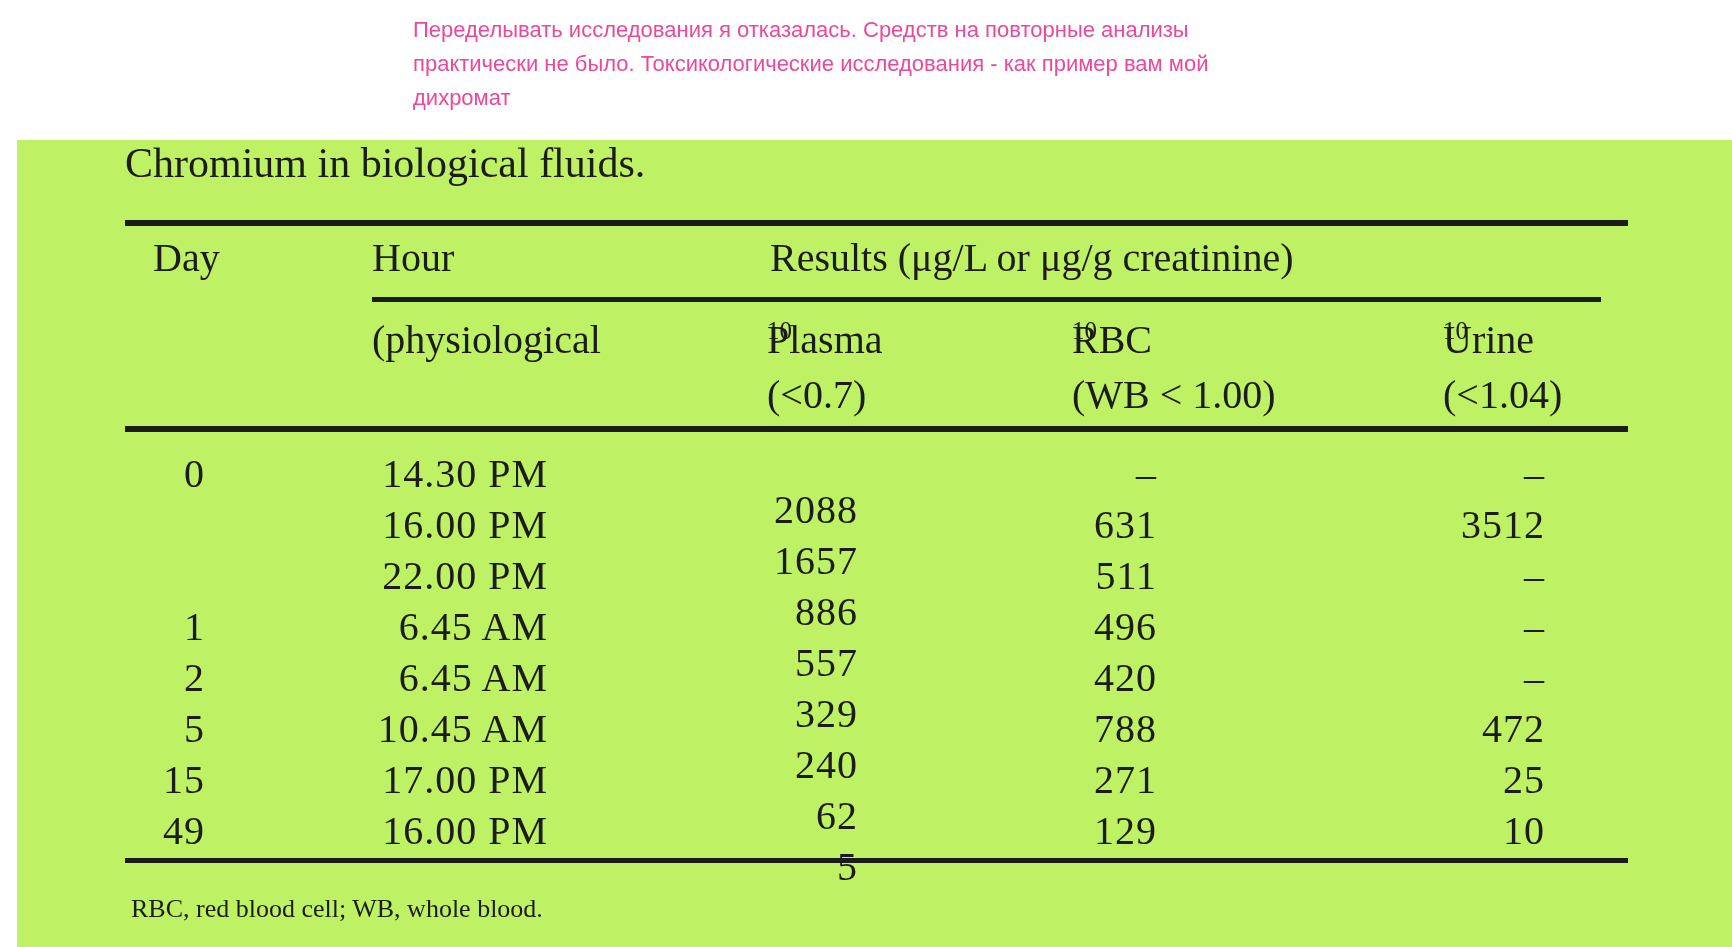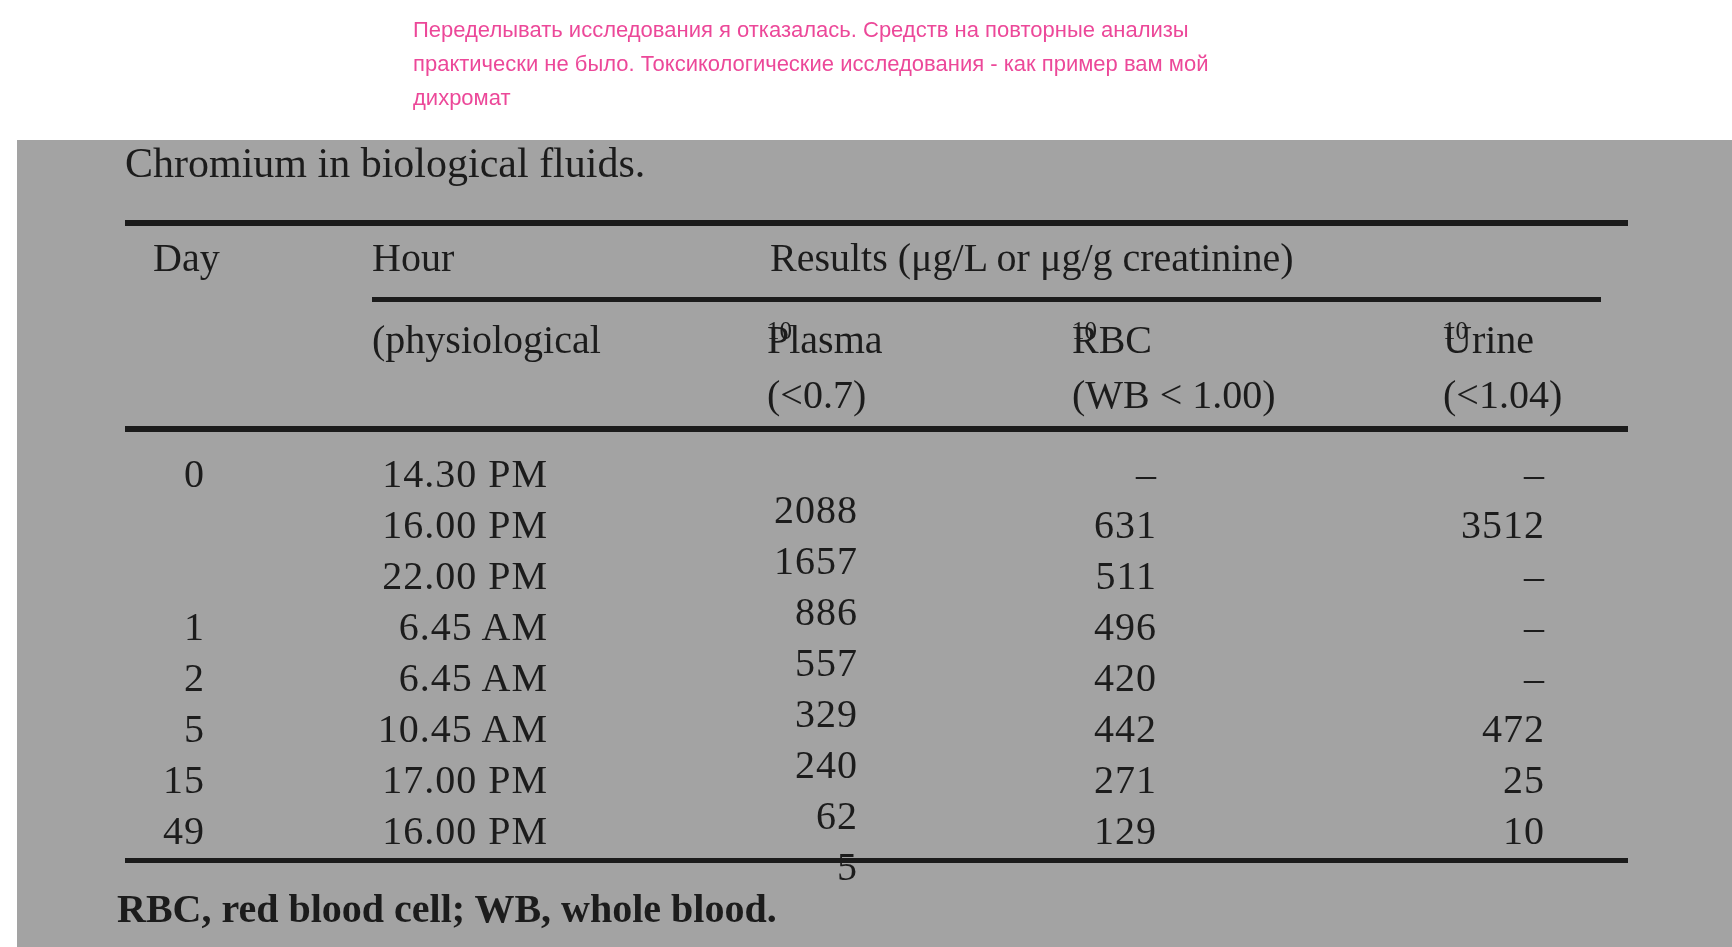--- a/index.html
+++ b/index.html
@@ -12,21 +12,21 @@
   .note{
     position:absolute;left:413px;top:13px;width:830px;
     font-family:"Liberation Sans",sans-serif;
     font-size:22px;line-height:34px;color:#ec4899;
   }
   .note .line{white-space:nowrap;}
 
   
   .scan{
     position:absolute;left:17px;top:140px;width:1715px;height:807px;
-    background:#a3a3a3;color:#1c1c1c;
+    background:#bef264;color:#1c1c1c;
   }
   .scan *{position:absolute;}
 
   .title{left:108px;top:0px;font-size:42px;line-height:46px;white-space:nowrap;}
 
   .rule{background:#1b1b1b;}
   .rule-top{left:108px;top:80px;width:1503px;height:6px;}
   .rule-results{left:355px;top:157px;width:1229px;height:5px;}
   .rule-mid{left:108px;top:286px;width:1503px;height:6px;}
   .rule-bottom{left:108px;top:718px;width:1503px;height:5px;}
@@ -45,21 +45,21 @@
   .sup{position:relative;top:-14px;font-size:25px;letter-spacing:0;}
 
   .row{left:0;width:1715px;height:51px;font-size:40px;line-height:51px;letter-spacing:1px;}
   .cell{top:0;height:51px;text-align:right;white-space:nowrap;}
   .c-day{left:96px;width:92px;}
   .c-hour{left:200px;width:331px;}
   .c-plasma{left:601px;width:240px;margin-top:36px;}
   .c-rbc{left:900px;width:240px;}
   .c-urine{left:1288px;width:240px;}
 
-  .footnote{left:100px;top:745px;font-size:40px;line-height:48px;white-space:nowrap;font-weight:bold;}
+  .footnote{left:114px;top:745px;font-size:26px;line-height:48px;white-space:nowrap;}
 </style>
 </head>
 <body>
 
 <div class="note">
   <div class="line">Переделывать исследования я отказалась. Средств на повторные анализы</div>
   <div class="line">практически не было. Токсикологические исследования - как пример вам мой</div>
   <div class="line">дихромат</div>
 </div>
 
@@ -133,21 +133,21 @@
     <div class="cell c-hour">6.45 AM</div>
     <div class="cell c-plasma">329</div>
     <div class="cell c-rbc">420</div>
     <div class="cell c-urine">–</div>
   </div>
 
   <div class="row" style="top:563px">
     <div class="cell c-day">5</div>
     <div class="cell c-hour">10.45 AM</div>
     <div class="cell c-plasma">240</div>
-    <div class="cell c-rbc">442</div>
+    <div class="cell c-rbc">788</div>
     <div class="cell c-urine">472</div>
   </div>
 
   <div class="row" style="top:614px">
     <div class="cell c-day">15</div>
     <div class="cell c-hour">17.00 PM</div>
     <div class="cell c-plasma">62</div>
     <div class="cell c-rbc">271</div>
     <div class="cell c-urine">25</div>
   </div>

